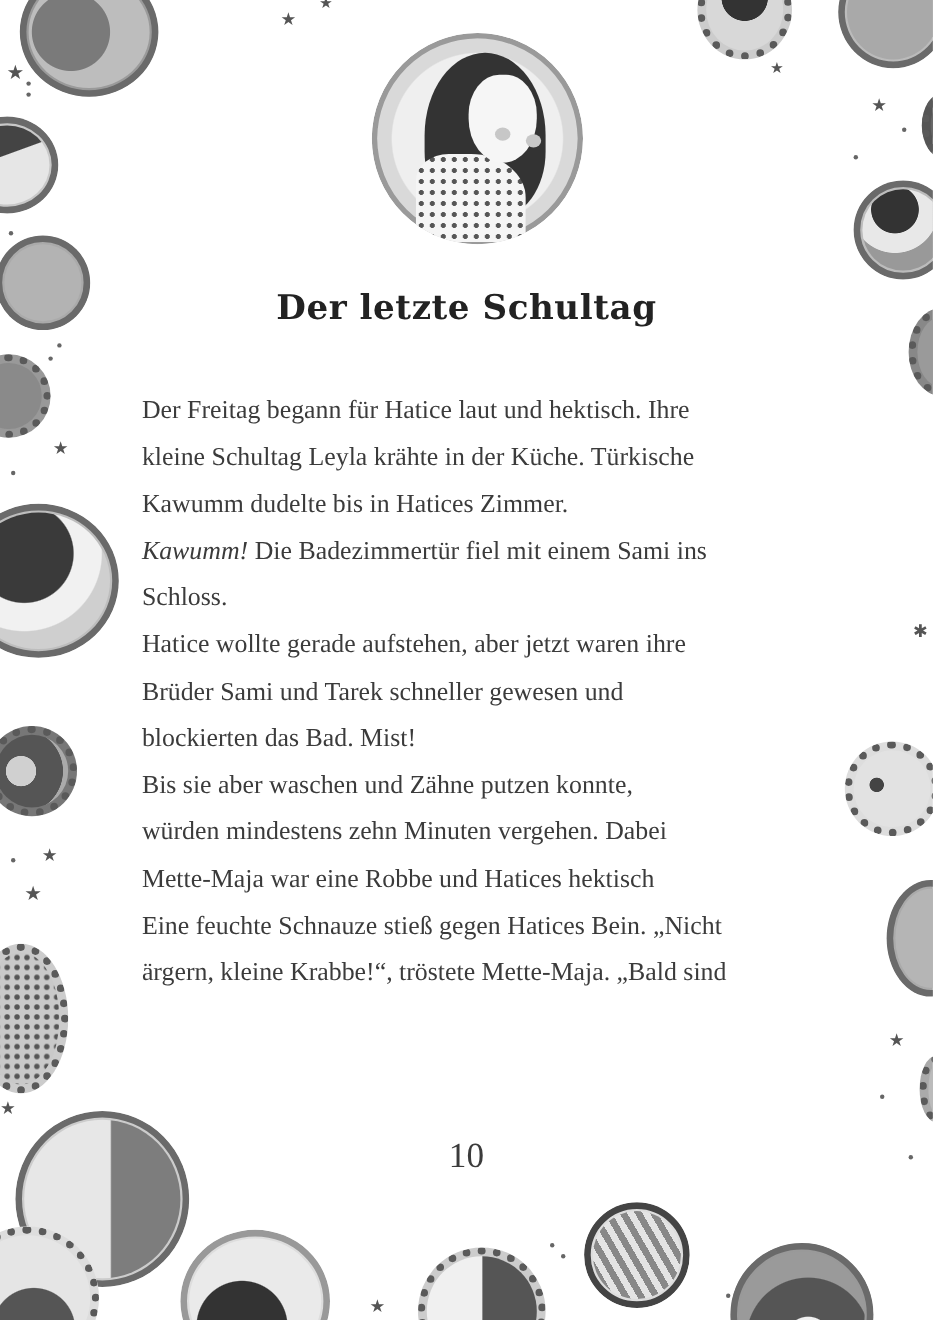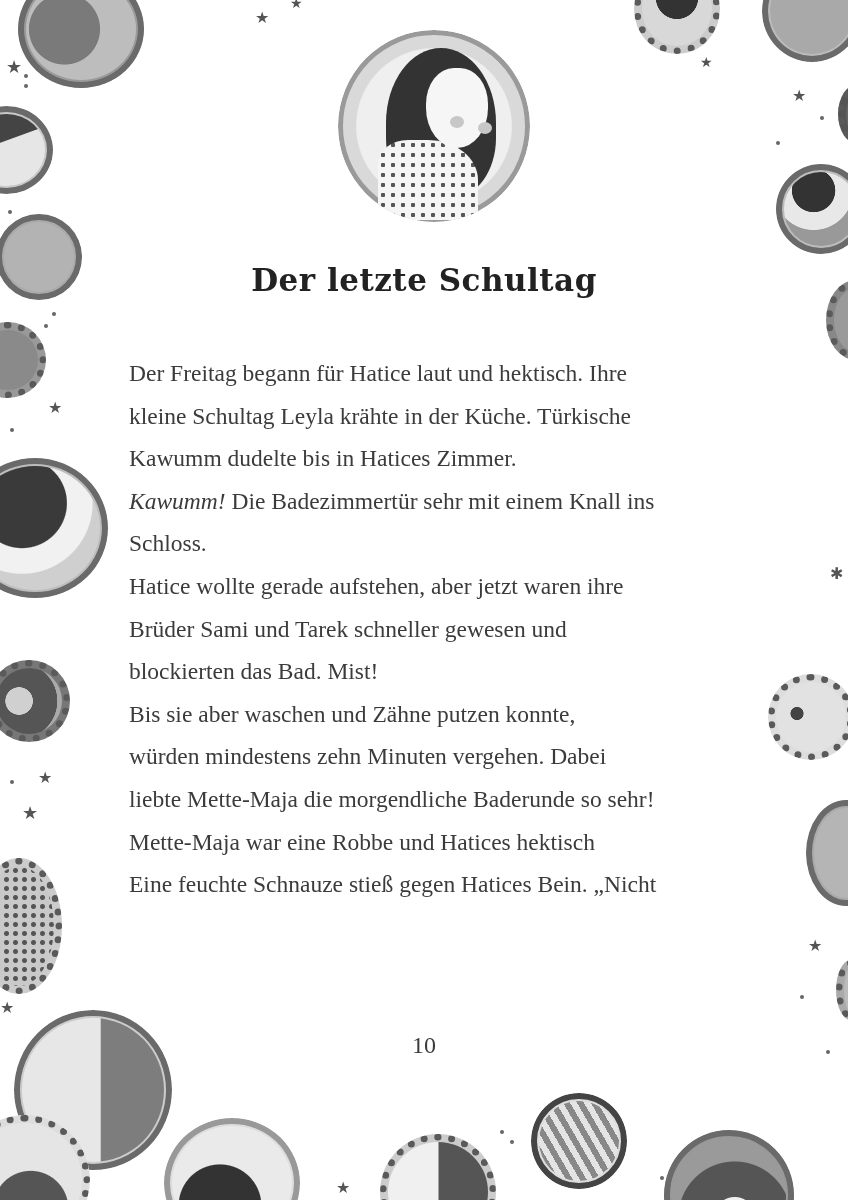--- a/index.html
+++ b/index.html
@@ -17,21 +17,21 @@
   .portrait .face { position: absolute; left: 88px; top: 38px; width: 62px; height: 80px; border-radius: 45% 45% 50% 50%; background: #f6f6f6; }
   .portrait .cheek1, .portrait .cheek2 { position: absolute; width: 14px; height: 12px; border-radius: 50%; background: #c7c7c7; }
   .portrait .cheek1 { left: 112px; top: 86px; }
   .portrait .cheek2 { left: 140px; top: 92px; }
   .portrait .shirt { position: absolute; left: 40px; top: 110px; width: 100px; height: 80px; border-radius: 30% 50% 10% 10%; background-color: #f5f5f5; background-image: radial-gradient(#555 2px, transparent 2.5px); background-size: 10px 10px; }
 
   .title { position: absolute; left: 0; width: 848px; top: 262px; text-align: center; font-family: "DejaVu Serif", serif; font-weight: bold; font-size: 31px; color: #222; letter-spacing: 0.5px; }
   .text { position: absolute; left: 129px; top: 352px; width: 640px; font-size: 23.5px; line-height: 42.6px; color: #3b3b3b; }
   .text p { margin: 0; white-space: nowrap; }
   .text em { font-style: italic; }
-  .page-number { position: absolute; left: 0; width: 848px; top: 1032px; text-align: center; font-size: 24px; color: #3b3b3b; }
+  .page-number { position: absolute; left: 0; width: 848px; top: 1032px; text-align: center; font-size: 32px; color: #3b3b3b; }
 </style>
 </head>
 <body>
 
 <div class="medallion" style="left:18px;top:-30px;width:126px;height:118px;background:#9a9a9a;">
     <div class="inner" style="background:radial-gradient(circle at 35% 50%,#7a7a7a 0 40%,#bdbdbd 41%);"></div>
     <div class="rim"></div>
   </div>
 <div class="medallion" style="left:-40px;top:106px;width:93px;height:88px;background:#c8c8c8;">
     <div class="inner" style="background:linear-gradient(160deg,#444 0 40%,#e6e6e6 41%);"></div>
@@ -151,25 +151,25 @@
   <div class="cheek1"></div>
   <div class="cheek2"></div>
 </div>
 
 <h1 class="title" style="margin:0;">Der letzte Schultag</h1>
 
 <div class="text">
   <p><span>Der Freitag begann für Hatice laut und hektisch. Ihre</span></p>
   <p><span>kleine Schultag Leyla krähte in der Küche. Türkische</span></p>
   <p><span>Kawumm dudelte bis in Hatices Zimmer.</span></p>
-  <p><em>Kawumm!</em><span> Die Badezimmertür sehr mit einem Knall ins</span></p>
+  <p><em>Kawumm!</em><span> Die Badezimmertür fiel mit einem Sami ins</span></p>
   <p><span>Schloss.</span></p>
   <p><span>Hatice wollte gerade aufstehen, aber jetzt waren ihre</span></p>
   <p><span>Brüder Sami und Tarek schneller gewesen und</span></p>
   <p><span>blockierten das Bad. Mist!</span></p>
   <p><span>Bis sie aber waschen und Zähne putzen konnte,</span></p>
   <p><span>würden mindestens zehn Minuten vergehen. Dabei</span></p>
-  <p><span>liebte Mette-Maja die morgendliche Baderunde so sehr!</span></p>
   <p><span>Mette-Maja war eine Robbe und Hatices hektisch</span></p>
   <p><span>Eine feuchte Schnauze stieß gegen Hatices Bein. „Nicht</span></p>
+  <p><span>ärgern, kleine Krabbe!“, tröstete Mette-Maja. „Bald sind</span></p>
 </div>
 
 <div class="page-number">10</div>
 
 </body></html>

